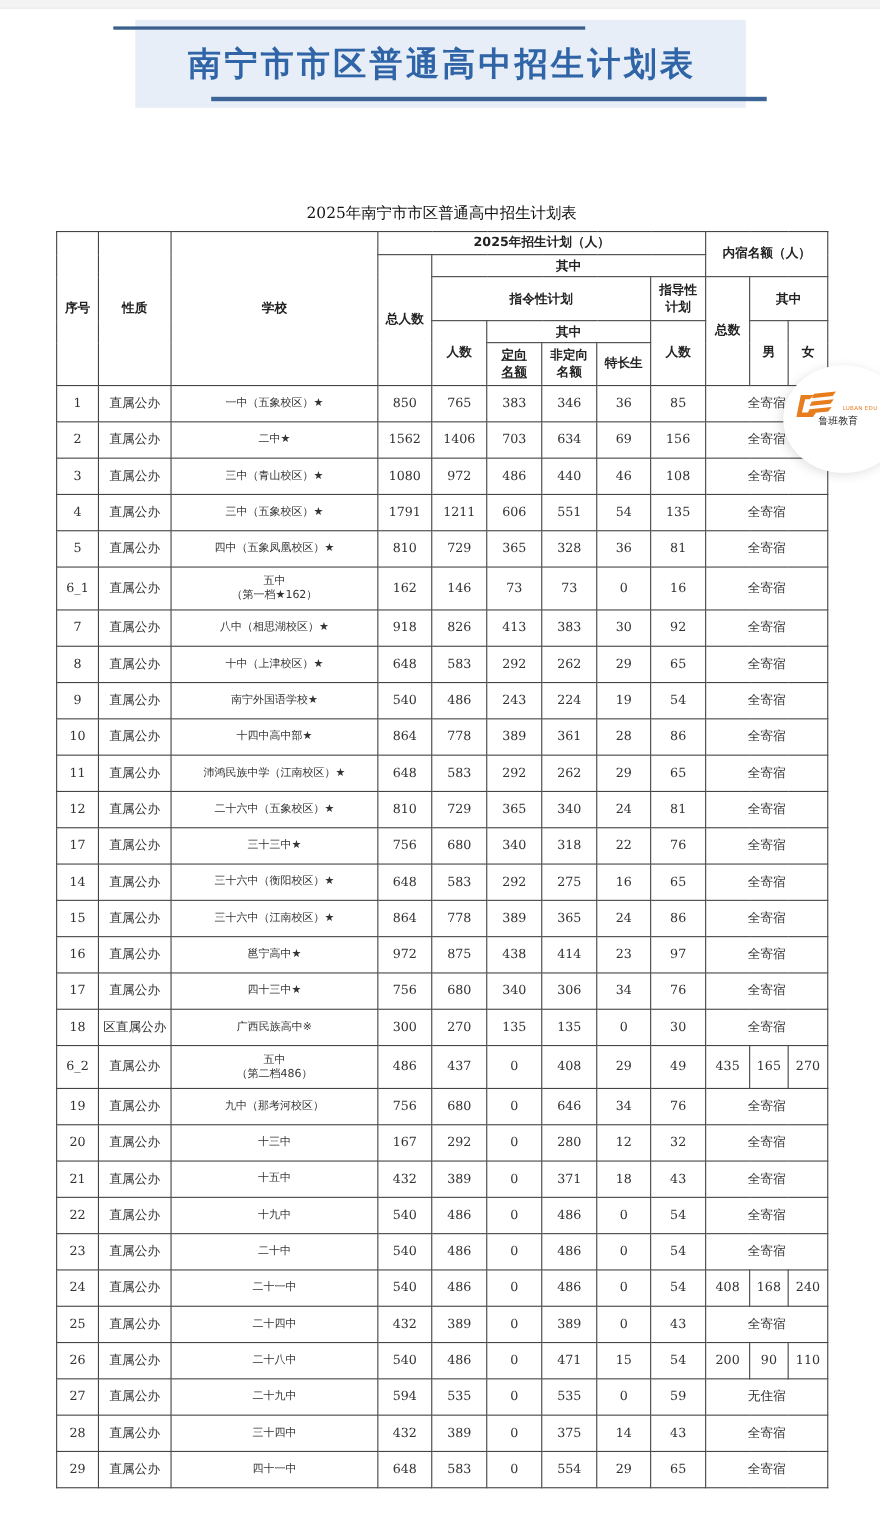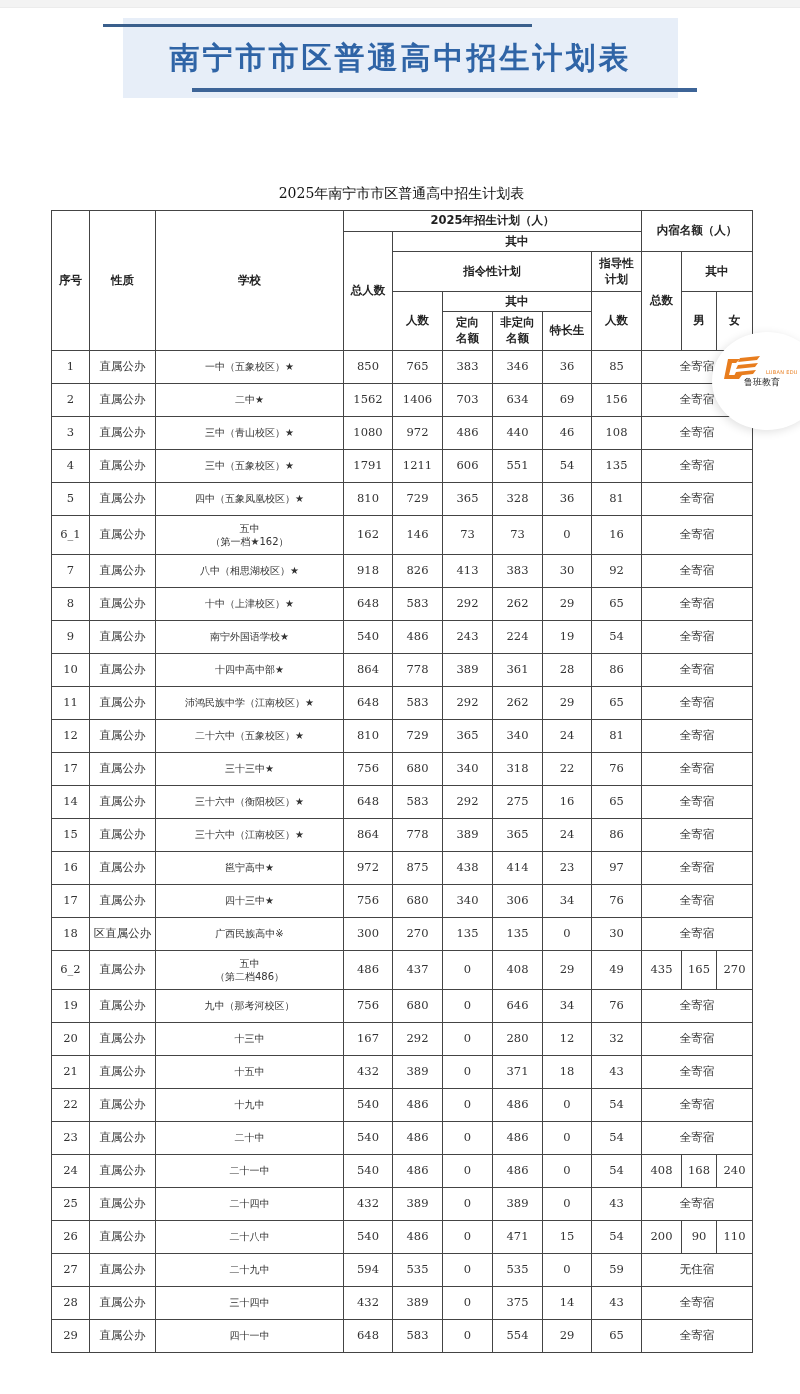--- a/index.html
+++ b/index.html
@@ -2,22 +2,22 @@
 <html><head>
 <meta charset="utf-8">
 <style>
   html, body { margin:0; padding:0; }
   body { width:800px; height:1394px; background:#ffffff; position:relative; overflow:hidden;
          font-family:"DejaVu Sans", "Liberation Sans", sans-serif; color:#222; }
   .topbar { position:absolute; left:0; top:0; width:800px; height:7px; background:#f3f3f3; border-bottom:1px solid #ececec; }
   .banner { position:absolute; left:123px; top:18px; width:555px; height:80px; background:#e7eef8; }
   .banner-line-top { position:absolute; left:103px; top:24px; width:429px; height:3px; background:#3a5f8c; }
   .banner-line-bottom { position:absolute; left:192px; top:88px; width:505px; height:4px; background:#3d6497; }
-  .banner-title { position:absolute; left:123px; top:38px; width:555px; text-align:center;
-                  font-size:30px; font-weight:bold; color:#2f64a6; letter-spacing:3px; }
+  .banner-title { position:absolute; left:123px; top:38px; width:555px; 
+                  font-size:30px; font-weight:bold; color:#2f64a6; letter-spacing:3px;padding-left:48px; }
   .table-title { position:absolute; left:51px; top:185px; width:701px; text-align:center;
                  font-family:"DejaVu Serif", "Liberation Serif", serif; font-weight:normal; font-size:14px; color:#111; }
   table.plan { position:absolute; left:51px; top:210px; border-collapse:collapse; table-layout:fixed;
                font-family:"DejaVu Serif", "Liberation Serif", serif; font-size:11.5px; color:#333; }
   table.plan td, table.plan th { border:1.4px solid #444; text-align:center; vertical-align:middle; padding:0; line-height:1.35; }
   table.plan th { font-weight:bold; font-family:"DejaVu Sans", sans-serif; font-size:11.5px; color:#222; }
   table.plan td { height:32px; }
   table.plan tr.tall td { height:38px; }
   .sch { font-family:"DejaVu Sans", sans-serif; font-size:10px; }
   .nat { font-family:"DejaVu Sans", sans-serif; font-size:11.5px; }
@@ -75,21 +75,21 @@
       <th colspan="2">其中</th>
     </tr>
     <tr style="height:20px">
       <th rowspan="2">人数</th>
       <th colspan="3">其中</th>
       <th rowspan="2">人数</th>
       <th rowspan="2">男</th>
       <th rowspan="2">女</th>
     </tr>
     <tr style="height:39px">
-      <th><span style="display:inline-block;width:26px;">定向名额</span></th>
+      <th><span style="display:inline-block;width:26px;text-decoration:underline;">定向名额</span></th>
       <th><span style="display:inline-block;width:38px;">非定向名额</span></th>
       <th>特长生</th>
     </tr>
   </thead>
   <tbody id="tbody">
       <tr>
         <td>1</td>
         <td class="nat">直属公办</td>
         <td class="sch">一中（五象校区）★</td>
         <td>850</td>

